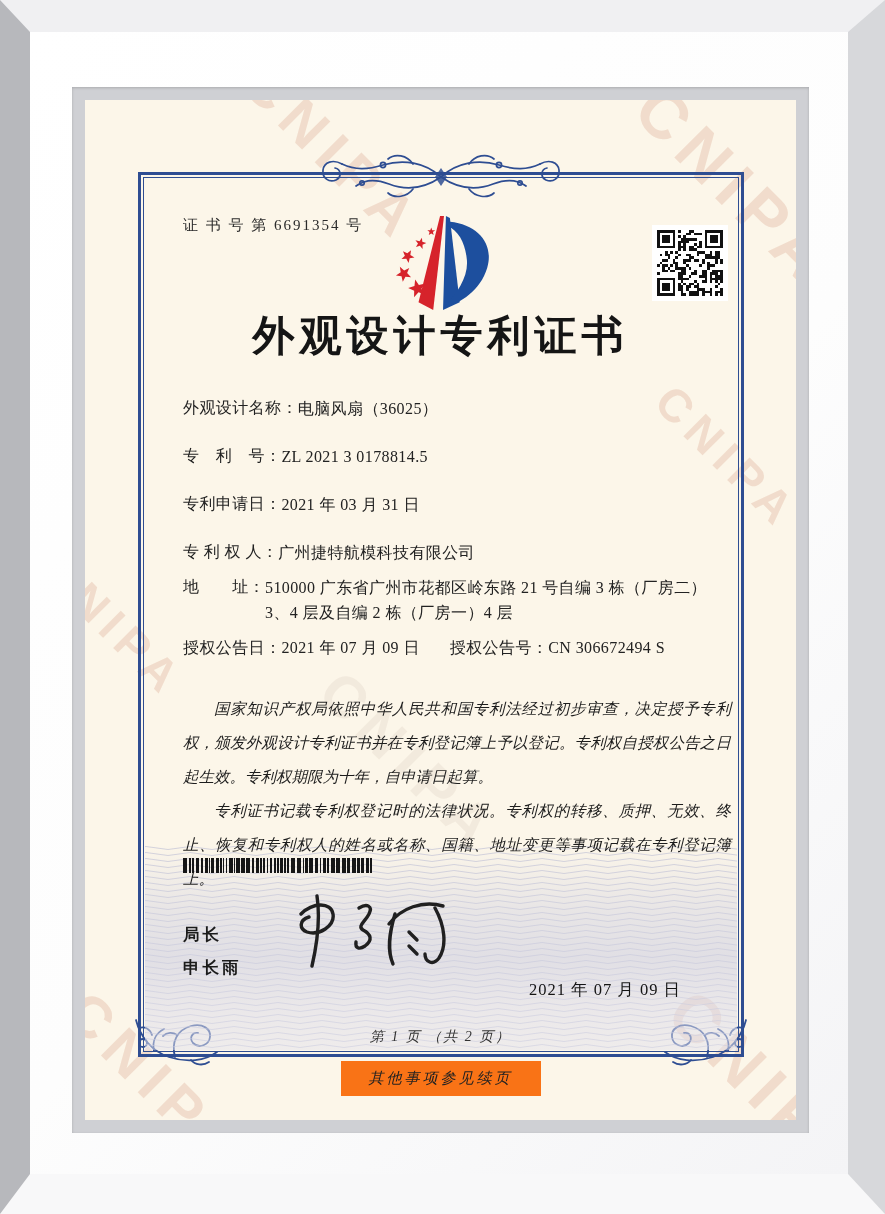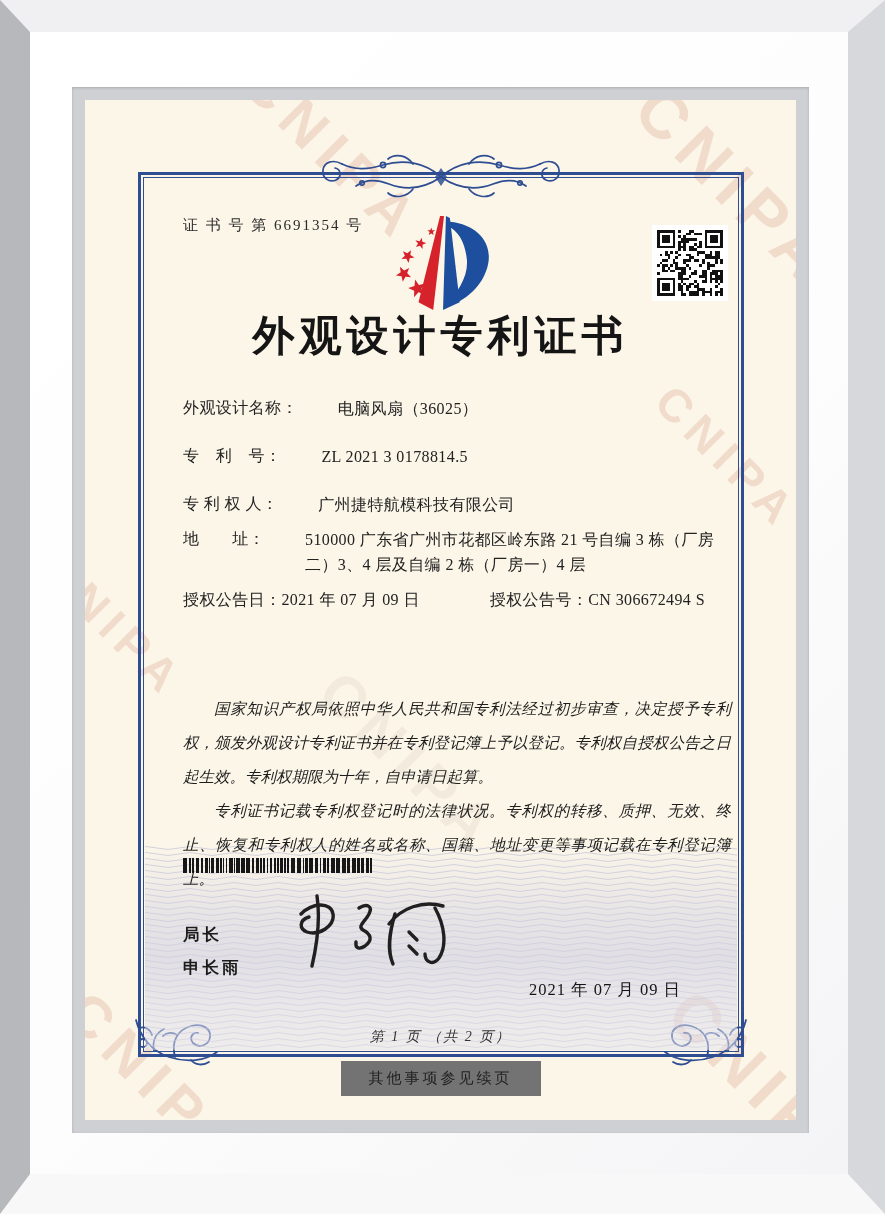--- a/index.html
+++ b/index.html
@@ -94,21 +94,21 @@
   .cert-no{position:absolute;left:98px;top:116px;font-size:15px;letter-spacing:2px;color:#2b2b2b;}
   .logo{position:absolute;left:300px;top:112px;width:118px;height:104px;}
   .qr{position:absolute;left:567px;top:125px;width:76px;height:76px;background:#ffffff;padding:5px;}
   .qr svg{display:block;width:66px;height:66px;}
   .title{
     position:absolute;left:0;right:0;top:208px;
     text-align:center;font-size:42px;font-weight:700;
     letter-spacing:5px;color:#151515;
   }
   .fields{position:absolute;left:98px;top:296px;width:532px;font-size:16px;}
-  .row{display:flex;line-height:24px;margin-bottom:23px;letter-spacing:.4px;gap:40px;}
+  .row{display:flex;line-height:24px;margin-bottom:23px;letter-spacing:.4px;}
   .row .lbl{flex:0 0 auto;white-space:pre;}
   .row .val{flex:1 1 auto;line-height:25px;}
   .row-address{margin-top:-13px;margin-bottom:11px;}
   .row-grant{display:flex;margin-top:0;}
   .row-grant .pair{display:flex;white-space:pre;}
   .row-grant .pair+.pair{margin-left:30px;}
   .paras{
     position:absolute;left:98px;top:592px;width:548px;
     font-size:15.5px;line-height:34px;
     font-style:italic;text-align:justify;color:#1d1d1d;
@@ -119,22 +119,22 @@
   .signer{
     position:absolute;left:98px;top:818px;
     font-family:"Liberation Sans","DejaVu Sans",sans-serif;
     font-weight:600;font-size:16.5px;line-height:33px;letter-spacing:3px;color:#1b1b1b;
   }
   .signature{position:absolute;left:198px;top:784px;}
   .issue-date{position:absolute;left:420px;top:879px;width:200px;text-align:center;font-size:16.5px;letter-spacing:1px;color:#141414;}
   .page-info{position:absolute;left:0;right:0;top:928px;text-align:center;font-size:14px;letter-spacing:2px;font-style:italic;color:#333;}
   .footer-note{position:absolute;left:0;right:0;top:961px;text-align:center;}
   .footer-note span{
-    display:inline-block;background:#737373;padding:8px 28px;
-    font-size:15px;letter-spacing:3px;color:#222;
+    display:inline-block;background:#f97316;padding:8px 28px;
+    font-size:15px;font-style:italic;letter-spacing:3px;color:#222;
   }
 </style>
 </head>
 <body style="--navy: #2e4d92; --logo-red: #d6232b; --logo-blue: #1d4f9e; --wave: #b5b8d1;">
 
 <div class="frame">
   <div class="frame-face">
     <div class="mat">
       <div class="paper">
 
@@ -464,20 +464,24 @@
         <div class="fields">
           <div class="row">
             <span class="lbl">外观设计名称：</span>
             <span class="val">电脑风扇（36025）</span>
           </div>
           <div class="row">
             <span class="lbl">专　利　号：</span>
             <span class="val">ZL 2021 3 0178814.5</span>
           </div>
           <div class="row">
+            <span class="lbl">专利申请日：</span>
+            <span class="val">2021 年 03 月 31 日</span>
+          </div>
+          <div class="row">
             <span class="lbl">专 利 权 人：</span>
             <span class="val">广州捷特航模科技有限公司</span>
           </div>
           <div class="row row-address">
             <span class="lbl">地　　址：</span>
             <span class="val">510000 广东省广州市花都区岭东路 21 号自编 3 栋（厂房二）3、4 层及自编 2 栋（厂房一）4 层</span>
           </div>
           <div class="row row-grant">
             <span class="pair">
               <span class="lbl">授权公告日：</span>

